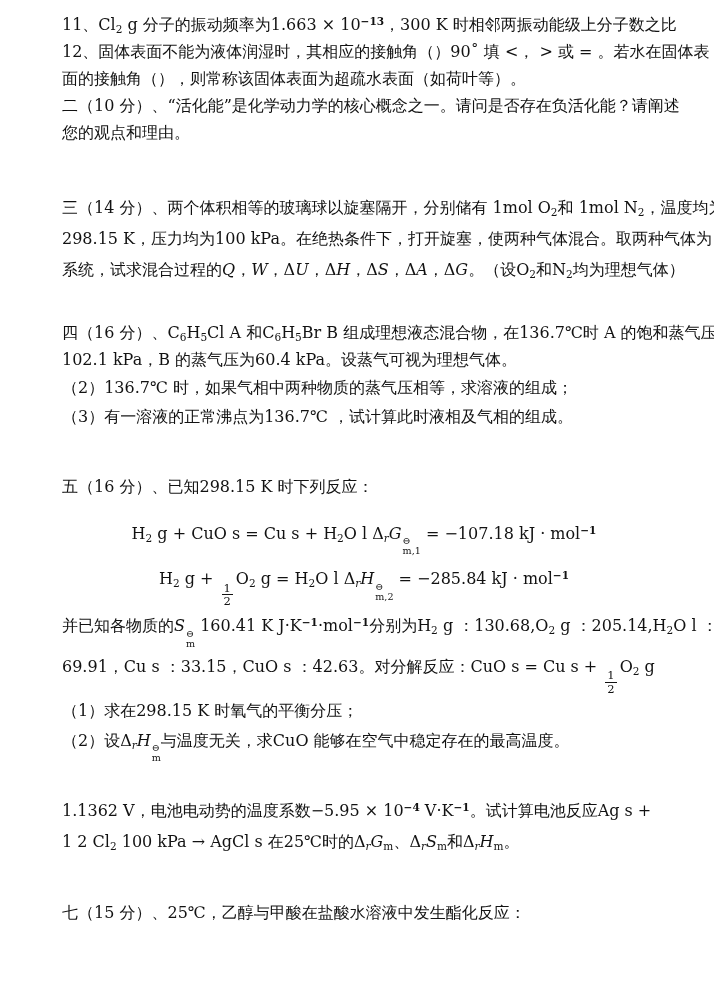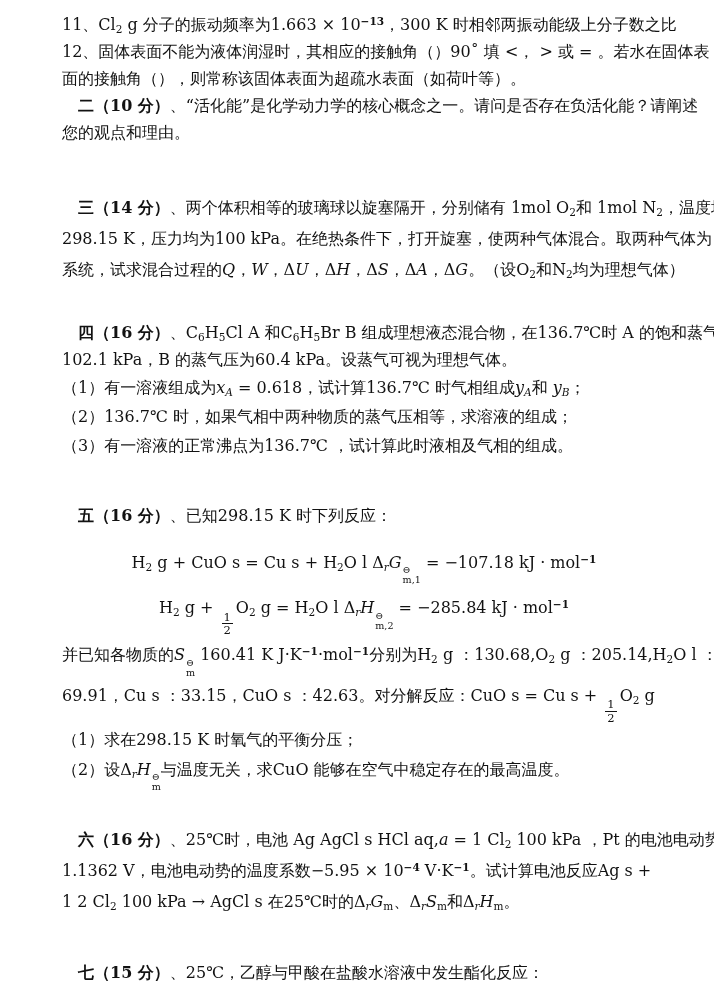--- a/index.html
+++ b/index.html
@@ -5,21 +5,21 @@
   * { margin:0; padding:0; box-sizing:border-box; }
   html, body { width:714px; height:989px; background:#ffffff; }
   body {
     font-family:"DejaVu Serif","Liberation Serif",serif;
     color:#121212;
     font-size:16px;
     overflow:hidden;
   }
   .page { padding:11px 48px 0 62px; }
   .line { line-height:27px; white-space:nowrap; }
-  b { font-weight:bold;margin-left:16px; }
+  b { font-weight:normal; }
   i { font-style:italic; }
   sub, sup { font-size:0.66em; line-height:0; }
   sub { vertical-align:-0.28em; }
   sup { vertical-align:0.5em;font-weight:bold; }
   .supsub {
     display:inline-flex; flex-direction:column;
     font-size:0.60em; line-height:1.05;
     vertical-align:-0.55em; margin-left:1px; text-align:left;
   }
   .frac {
@@ -64,21 +64,20 @@
 
   <div class="sec3">
     <div class="line"><b>三（14 分）</b><span>、两个体积相等的玻璃球以旋塞隔开，分别储有 1mol O</span><sub>2</sub><span>和 1mol N</span><sub>2</sub><span>，温度均为</span></div>
     <div class="line"><span>298.15 K，压力均为100 kPa。在绝热条件下，打开旋塞，使两种气体混合。取两种气体为</span></div>
     <div class="line"><span>系统，试求混合过程的</span><i>Q</i><span>，</span><i>W</i><span>，Δ</span><i>U</i><span>，Δ</span><i>H</i><span>，Δ</span><i>S</i><span>，Δ</span><i>A</i><span>，Δ</span><i>G</i><span>。（设O</span><sub>2</sub><span>和N</span><sub>2</sub><span>均为理想气体）</span></div>
   </div>
 
   <div class="sec4">
     <div class="line"><b>四（16 分）</b><span>、C</span><sub>6</sub><span>H</span><sub>5</sub><span>Cl A 和C</span><sub>6</sub><span>H</span><sub>5</sub><span>Br B 组成理想液态混合物，在136.7℃时 A 的饱和蒸气压为</span></div>
     <div class="line"><span>102.1 kPa，B 的蒸气压为60.4 kPa。设蒸气可视为理想气体。</span></div>
-    <div class="line item"><span>（1）有一溶液组成为</span><i>x</i><sub><i>A</i></sub><span> = 0.618，试计算136.7℃ 时气相组成</span><i>y</i><sub><i>A</i></sub><span>和 </span><i>y</i><sub><i>B</i></sub><span>；</span></div>
     <div class="line item"><span>（2）136.7℃ 时，如果气相中两种物质的蒸气压相等，求溶液的组成；</span></div>
     <div class="line item"><span>（3）有一溶液的正常沸点为136.7℃ ，试计算此时液相及气相的组成。</span></div>
   </div>
 
   <div class="sec5">
     <div class="line"><b>五（16 分）</b><span>、已知298.15 K 时下列反应：</span></div>
     <div class="eq"><span>H</span><sub>2</sub><span> g  + CuO s  = Cu s  + H</span><sub>2</sub><span>O l Δ</span><sub><i>r</i></sub><i>G</i><span class="supsub">
           <span>⊖</span>
           <span>m,1</span>
         </span><span> = −107.18 kJ · mol</span><sup>−1</sup></div>
@@ -98,21 +97,20 @@
           <span class="den">2</span>
         </span><span>O</span><sub>2</sub><span> g</span></div>
     <div class="line item"><span>（1）求在298.15 K 时氧气的平衡分压；</span></div>
     <div class="line item"><span>（2）设Δ</span><sub><i>r</i></sub><i>H</i><span class="supsub">
           <span>⊖</span>
           <span>m</span>
         </span><span>与温度无关，求CuO 能够在空气中稳定存在的最高温度。</span></div>
   </div>
 
   <div class="sec6">
-    <div class="line"><b>六（16 分）</b><span>、25℃时，电池 Ag  AgCl s   HCl aq,</span><i>a</i><span> = 1  Cl</span><sub>2</sub><span> 100 kPa ，Pt 的电池电动势为</span></div>
     <div class="line"><span>1.1362 V，电池电动势的温度系数−5.95 × 10</span><sup>−4</sup><span> V·K</span><sup>−1</sup><span>。试计算电池反应Ag s  +</span></div>
     <div class="line"><span> 1 2 Cl</span><sub>2</sub><span> 100 kPa  → AgCl s 在25℃时的Δ</span><sub><i>r</i></sub><i>G</i><sub>m</sub><span>、Δ</span><sub><i>r</i></sub><i>S</i><sub>m</sub><span>和Δ</span><sub><i>r</i></sub><i>H</i><sub>m</sub><span>。</span></div>
   </div>
 
   <div class="sec7">
     <div class="line"><b>七（15 分）</b><span>、25℃，乙醇与甲酸在盐酸水溶液中发生酯化反应：</span></div>
 
   </div>
 
 </div>

